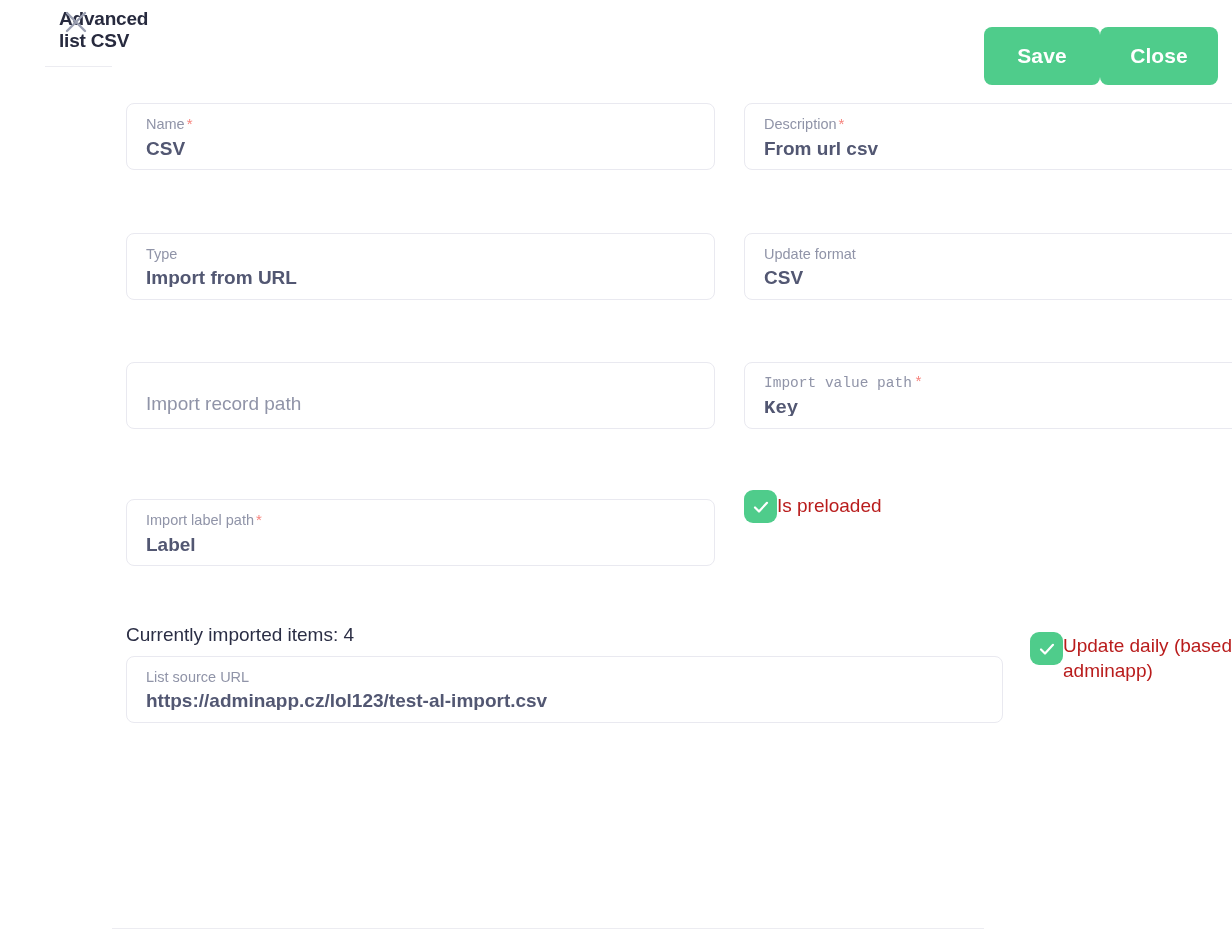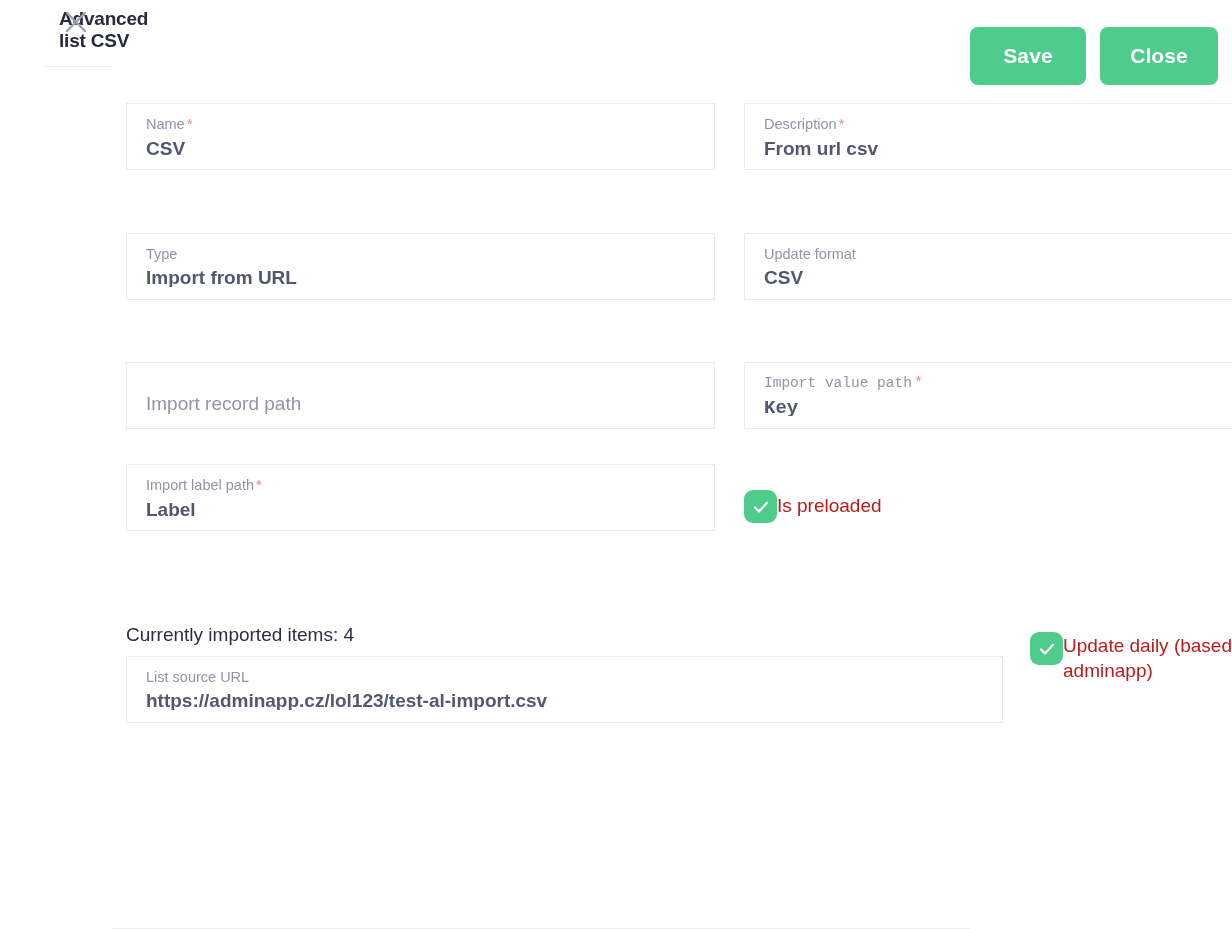--- a/index.html
+++ b/index.html
@@ -59,21 +59,21 @@
   .modal-body {
     position: relative;
     flex: 1 1 auto;
     border-bottom: 1px solid #ececf1;
   }
 
   
   .field {
     position: absolute;
     border: 1px solid #e9e9f0;
-    border-radius: 0;
+    border-radius: 8px;
     background: #ffffff;
     padding: 11px 19px 12px 19px;
     display: flex;
     flex-direction: column;
     justify-content: center;
     cursor: text;
   }
   .field-label {
     font-size: 14.5px;
     color: #9094a8;
@@ -104,21 +104,21 @@
     line-height: 1.25;
   }
 
   
   #field-name        { left: 14px;  top: 103px; width: 589px; height: 67px; }
   #field-description { left: 632px; top: 103px; width: 588px; height: 67px; }
   #field-type        { left: 14px;  top: 233px; width: 589px; height: 67px; }
   #field-format      { left: 632px; top: 233px; width: 588px; height: 67px; }
   #field-record      { left: 14px;  top: 362px; width: 589px; height: 67px; }
   #field-value       { left: 632px; top: 362px; width: 528px; height: 67px; font-family: Liberation Mono, monospace; }
-  #field-labelpath   { left: 14px;  top: 464px; width: 589px; height: 67px; }
+  #field-labelpath   { left: 14px;  top: 499px; width: 589px; height: 67px; }
   #field-url         { left: 14px;  top: 656px; width: 877px; height: 67px; }
 
   
   .checkbox-row {
     position: absolute;
     display: flex;
     align-items: flex-start;
     cursor: pointer;
   }
   #cb-preloaded { left: 632px; top: 490px; }
@@ -155,21 +155,20 @@
   }
 
   
   .modal-footer {
     flex: 0 0 112px;
     height: 112px;
     display: flex;
     align-items: center;
     justify-content: flex-end;
     padding-right: 14px;
-    gap: 14px;
   }
   .btn {
     border: none;
     border-radius: 8px;
     background: #4fcc8b;
     color: #ffffff;
     font-family: "Liberation Sans", sans-serif;
     font-size: 21px;
     font-weight: bold;
     height: 58px;

